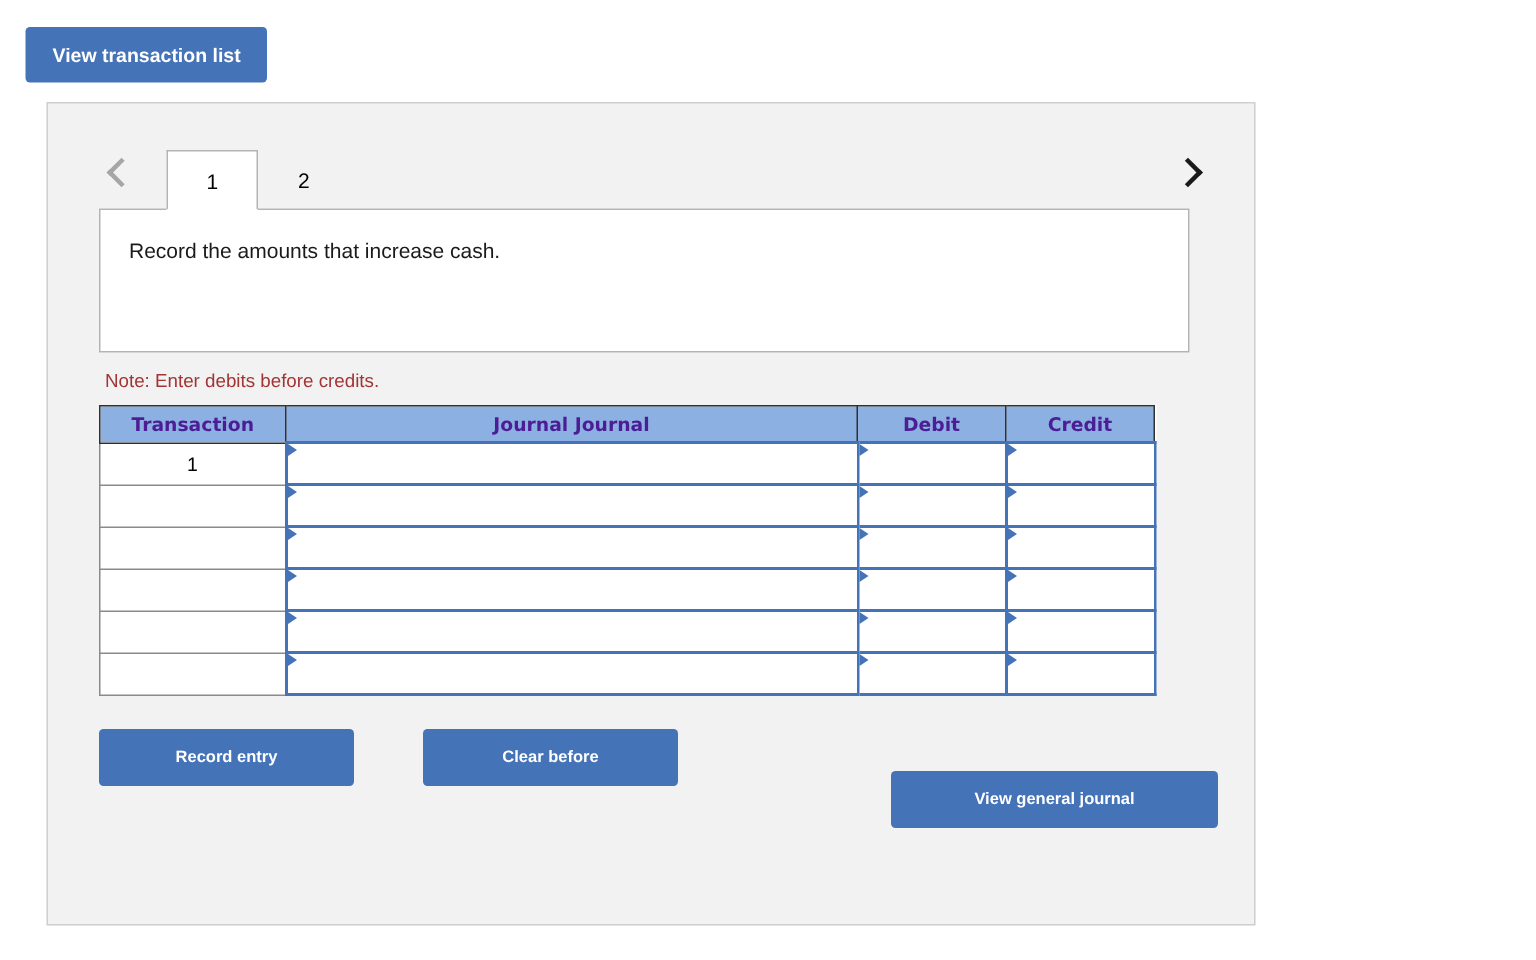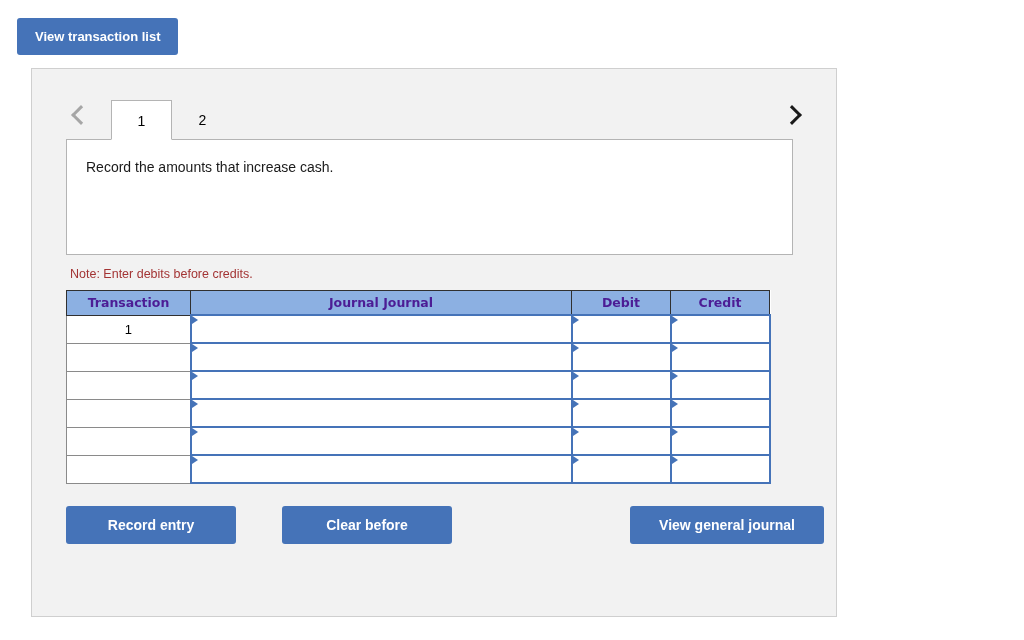--- a/index.html
+++ b/index.html
@@ -127,21 +127,21 @@
     border: 1px solid #b4b4b4;
     border-bottom: 1px solid #ffffff;
     position: relative;
     z-index: 3;
     margin-bottom: -1px;
   }
 
   
   .instruction-box {
     width: 727px;
-    height: 116px;
+    height: 96px;
     background: #ffffff;
     border: 1px solid #b4b4b4;
     box-sizing: border-box;
     padding: 18px 0 0 19px;
     position: relative;
     z-index: 1;
   }
   .instruction-text {
     font-size: 14px;
     color: #1a1a1a;
@@ -215,25 +215,25 @@
     width: 741px;
     margin-top: 22px;
     height: 38px;
   }
   .btn-footer {
     position: absolute;
     top: 0;
     height: 38px;
     line-height: 38px;
     padding: 0;
-    font-size: 14px;
+    font-size: 11px;
   }
   .btn-record { left: 0;   width: 170px; }
   .btn-clear  { left: 216px; width: 170px; }
-  .btn-viewgj { left: 564px; width: 194px; }
+  .btn-viewgj { left: 528px; width: 218px; margin-top: 28px; }
 </style>
 </head>
 <body>
 
 <div class="top-bar">
   <button class="btn btn-top">View transaction list</button>
 </div>
 
 <div class="panel">
   <div class="panel-inner">

